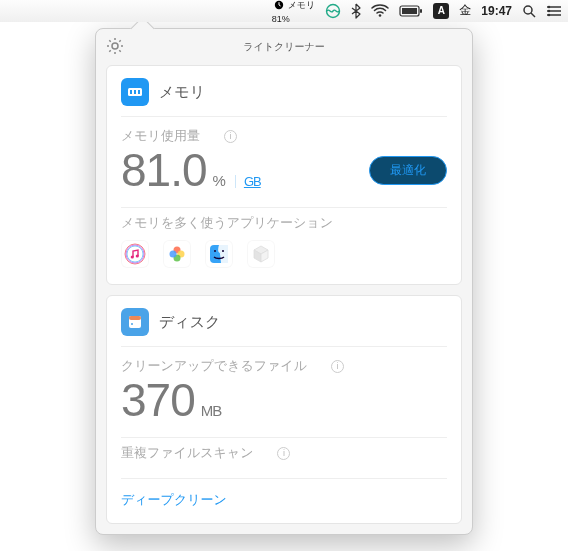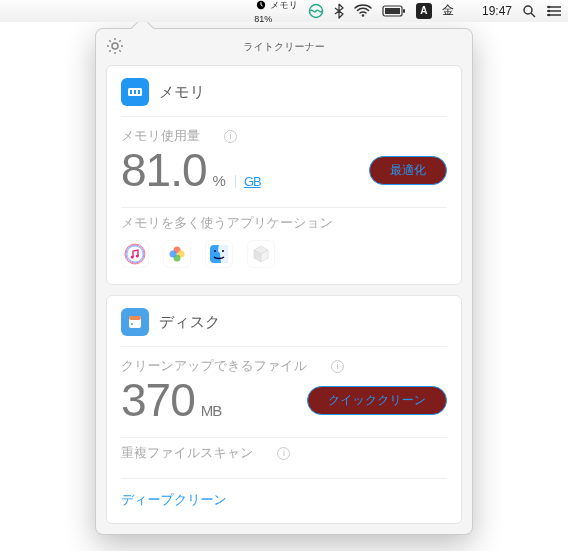--- a/index.html
+++ b/index.html
@@ -22,21 +22,21 @@
   .disk-icon { background:#4aa3e8; }
   .card-head-title { font-size:15px; color:#555; font-weight:400;}
   .sep { height:1px; background:#eee; margin:0 14px;}
   .section { padding: 10px 14px 14px; }
   .sec-label { font-size:13px; color:#aaa; display:flex; align-items:center; gap:24px; margin-bottom:2px;}
   .info-dot { width:13px; height:13px; border:1px solid #ccc; border-radius:50%; display:inline-flex; align-items:center; justify-content:center; font-size:9px; color:#bbb; }
   .big-row { display:flex; align-items:center; justify-content:space-between; gap:24px;}
   .big-num { font-size:46px; font-weight:200; color:#7a7a7a; display:flex; align-items:baseline; gap:6px; letter-spacing:-1px; line-height:1;}
   .big-num .unit { font-size:15px; font-weight:400; color:#7a7a7a;}
   .big-num .gb-link { font-size:13px; color:#2098f3; text-decoration:underline; margin-left:4px; border-left:1px solid #cde6f9; padding-left:8px;}
-  .pill-btn { border:1px solid #2098f3; color:#2098f3; background:#7f1d1d; border-radius:999px; padding:5px 20px; font-size:12px; cursor:pointer; white-space:nowrap;}
+  .pill-btn { border:1px solid #2098f3; color:#2098f3; background:#0c4a6e; border-radius:999px; padding:5px 20px; font-size:12px; cursor:pointer; white-space:nowrap;}
   .apps-row { display:flex; gap:14px; padding:6px 0 2px; }
   .app-ic { width:28px; height:28px; border-radius:6px; display:flex; align-items:center; justify-content:center; box-shadow: 0 0 0 1px rgba(0,0,0,0.03) inset; background:#fff; }
   .dup-ic { width:36px; height:36px; border-radius:8px; background:linear-gradient(#ffb13d,#ff9426); display:flex; align-items:center; justify-content:center; margin-top:4px; margin-bottom:2px;}
   .deep-link { color:#2098f3; font-size:13px; padding:0 14px 14px; display:block;}
   .section + .sep { margin-top:0;}
   .section.tight { padding-top:6px; }
 </style>
 </head>
 <body>
 
@@ -72,21 +72,21 @@
     </span>
   <span class="mb-item">
       <svg width="24" height="12" viewBox="0 0 24 12">
         <rect x="1" y="1" width="19" height="10" rx="2" fill="none" stroke="#333" stroke-width="1.2"></rect>
         <rect x="3" y="3" width="15" height="6" fill="#333"></rect>
         <rect x="21" y="4" width="2" height="4" rx="1" fill="#333"></rect>
       </svg>
     </span>
   <span class="mb-item badge-a">A</span>
   <span class="mb-item">金</span>
-  <span class="mb-item" style="font-weight:400;margin-left:18px;">19:47</span>
+  <span class="mb-item" style="font-weight:700;">19:47</span>
   <span class="mb-item">
       <svg width="14" height="14" viewBox="0 0 14 14">
         <circle cx="6" cy="6" r="4" stroke="#333" stroke-width="1.5" fill="none"></circle>
         <line x1="9" y1="9" x2="13" y2="13" stroke="#333" stroke-width="1.5"></line>
       </svg>
     </span>
   <span class="mb-item">
       <svg width="16" height="12" viewBox="0 0 16 12">
         <line x1="1" y1="2" x2="15" y2="2" stroke="#333" stroke-width="1.5"></line>
         <line x1="1" y1="6" x2="15" y2="6" stroke="#333" stroke-width="1.5"></line>
@@ -205,21 +205,20 @@
       <div class="section">
         <div class="sec-label">
           <span>クリーンアップできるファイル</span>
           <span class="info-dot">i</span>
         </div>
         <div class="big-row">
           <div class="big-num">
             <span>370</span>
             <span class="unit">MB</span>
           </div>
-          <button class="pill-btn">クイッククリーン</button>
         </div>
       </div>
       <div class="sep"></div>
       <div class="section tight">
         <div class="sec-label">
           <span>重複ファイルスキャン</span>
           <span class="info-dot">i</span>
         </div>
       </div>
       <div class="sep"></div>

